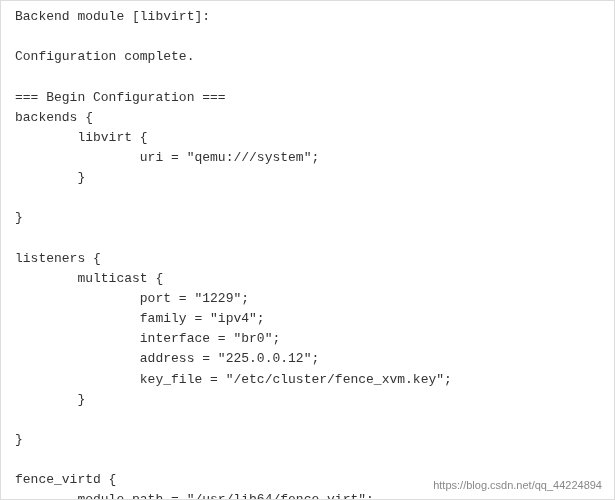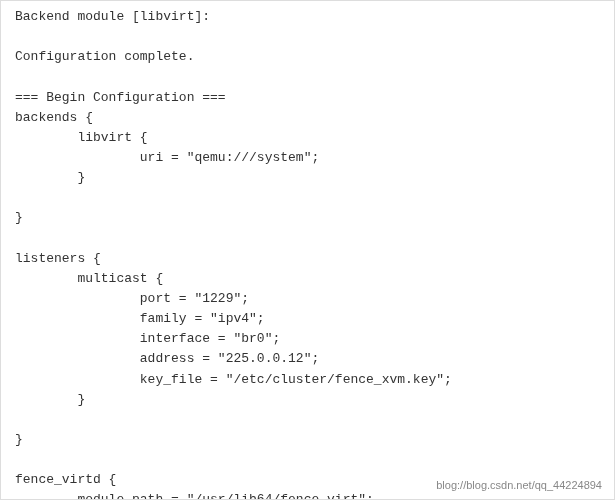--- a/index.html
+++ b/index.html
@@ -69,14 +69,14 @@
                 key_file = "/etc/cluster/fence_xvm.key";
         }
 
 }
 
 fence_virtd {
         module_path = "/usr/lib64/fence-virt";
         backend = "libvirt";
         listener = "multicast";
 }</div>
-  <div class="watermark">blog://blog.csdn.net/qq_44224894</div>
+  <div class="watermark">https://blog.csdn.net/qq_44224894</div>
 </div>
 
 </body></html>

